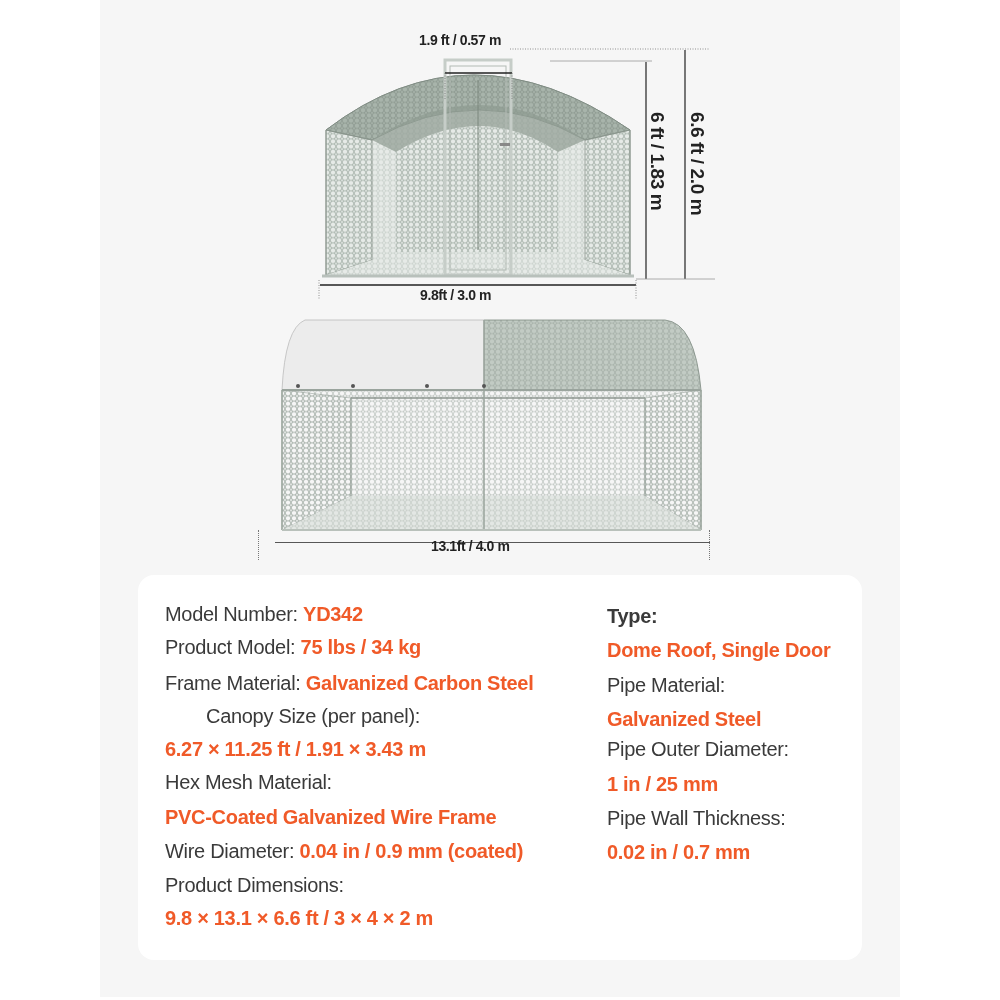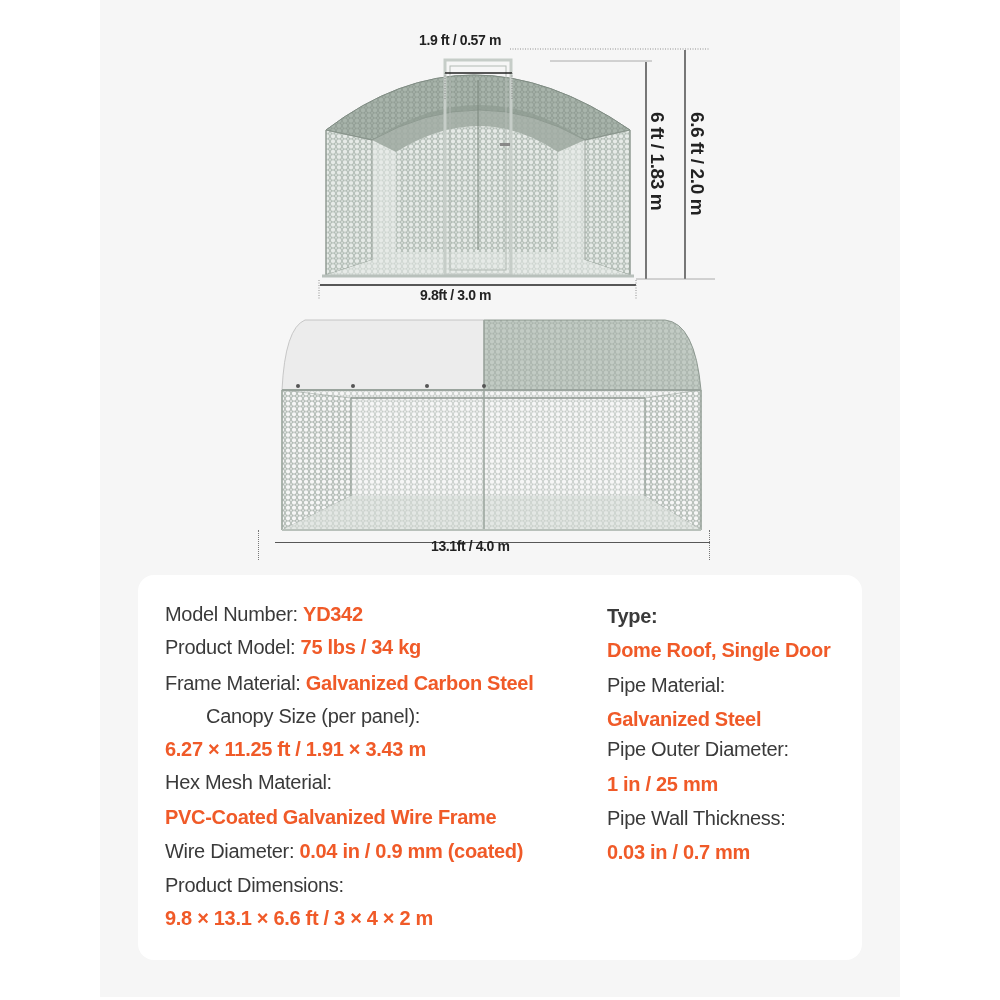--- a/index.html
+++ b/index.html
@@ -194,14 +194,14 @@
 <div class="spec" style="left:607px; top:737px;">
   <span class="lbl">Pipe Outer Diameter:</span>
 </div>
 <div class="spec" style="left:607px; top:772px;">
   <span class="val">1 in / 25 mm</span>
 </div>
 <div class="spec" style="left:607px; top:806px;">
   <span class="lbl">Pipe Wall Thickness:</span>
 </div>
 <div class="spec" style="left:607px; top:840px;">
-  <span class="val">0.03 in / 0.7 mm</span>
+  <span class="val">0.02 in / 0.7 mm</span>
 </div>
 
 </body></html>

